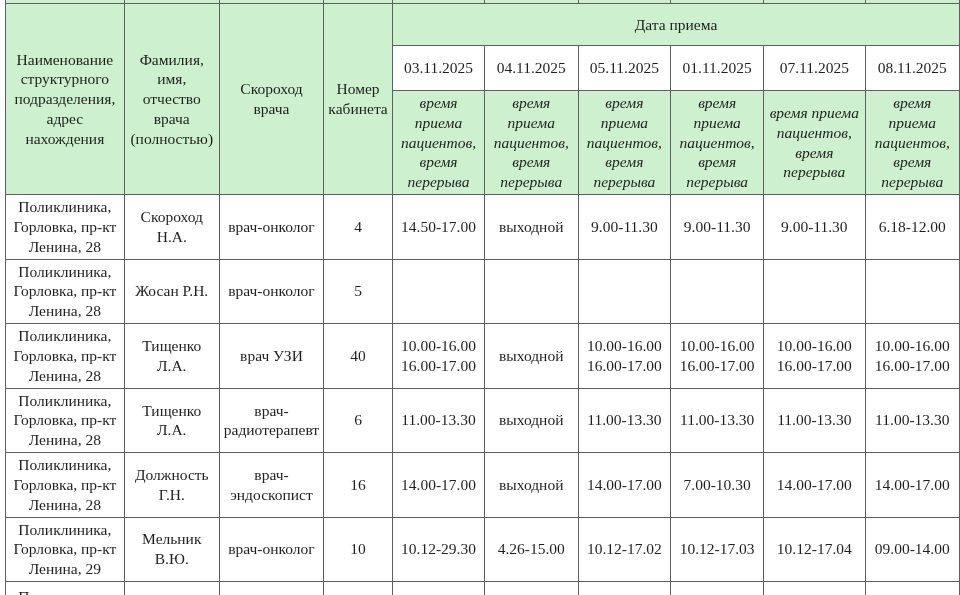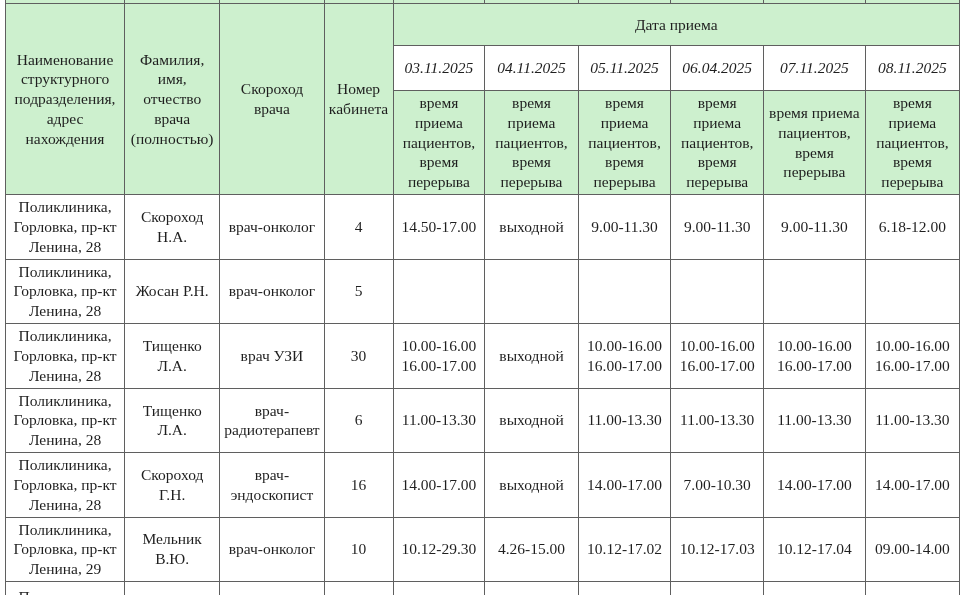--- a/index.html
+++ b/index.html
@@ -29,22 +29,22 @@
     line-height:1.28;
     overflow-wrap:break-word;
     word-wrap:break-word;
   }
   
   tr.partial td{
     height:3px;padding:0;border-top:none;background:var(--hbg);
   }
   .g{background:var(--hbg);}
   tr.r-group{height:42px;}
-  tr.r-dates{height:45px;font-style:italic;}
-  tr.r-times{height:86px;}
+  tr.r-dates{height:45px;}
+  tr.r-times{height:86px;font-style:italic;}
   tr.r-data{height:60px;}
   tr.r-last{height:70px;}
   td.timenote{font-size:14.5px;line-height:1.45;}
   td.sched-cell{white-space:pre-line;}
   td.al{text-align:left;padding-left:5px;}
   td.dept{line-height:1.3;}
 </style>
 </head>
 <body>
 
@@ -81,21 +81,21 @@
     <td class="g" rowspan="3">Фамилия, имя, отчество врача (полностью)</td>
     <td class="g" rowspan="3">Скороход врача</td>
     <td class="g" rowspan="3">Номер кабинета</td>
     <td class="g" colspan="6">Дата приема</td>
   </tr>
 
   <tr class="r-dates">
     <td>03.11.2025</td>
     <td>04.11.2025</td>
     <td>05.11.2025</td>
-    <td>06.04.2025</td>
+    <td>01.11.2025</td>
     <td>07.11.2025</td>
     <td>08.11.2025</td>
   </tr>
 
   <tr class="r-times">
     <td class="g timenote">время приема пациентов, время перерыва</td>
     <td class="g timenote">время приема пациентов, время перерыва</td>
     <td class="g timenote">время приема пациентов, время перерыва</td>
     <td class="g timenote">время приема пациентов, время перерыва</td>
     <td class="g timenote">время приема пациентов, время перерыва</td>
@@ -125,21 +125,21 @@
     <td class="sched-cell"></td>
     <td class="sched-cell"></td>
     <td class="sched-cell"></td>
     <td class="sched-cell"></td>
   </tr>
 
   <tr class="r-data">
     <td class="dept">Поликлиника, Горловка, пр-кт Ленина, 28</td>
     <td>Тищенко Л.А.</td>
     <td>врач УЗИ</td>
-    <td>30</td>
+    <td>40</td>
     <td class="sched-cell al">10.00-16.00
 16.00-17.00</td>
     <td class="sched-cell">выходной</td>
     <td class="sched-cell al">10.00-16.00
 16.00-17.00</td>
     <td class="sched-cell al">10.00-16.00
 16.00-17.00</td>
     <td class="sched-cell al">10.00-16.00
 16.00-17.00</td>
     <td class="sched-cell al">10.00-16.00
@@ -154,21 +154,21 @@
     <td class="sched-cell al">11.00-13.30</td>
     <td class="sched-cell">выходной</td>
     <td class="sched-cell al">11.00-13.30</td>
     <td class="sched-cell al">11.00-13.30</td>
     <td class="sched-cell al">11.00-13.30</td>
     <td class="sched-cell al">11.00-13.30</td>
   </tr>
 
   <tr class="r-data">
     <td class="dept">Поликлиника, Горловка, пр-кт Ленина, 28</td>
-    <td>Скороход Г.Н.</td>
+    <td>Должность Г.Н.</td>
     <td>врач-эндоскопист</td>
     <td>16</td>
     <td class="sched-cell al">14.00-17.00</td>
     <td class="sched-cell">выходной</td>
     <td class="sched-cell al">14.00-17.00</td>
     <td class="sched-cell al">7.00-10.30</td>
     <td class="sched-cell al">14.00-17.00</td>
     <td class="sched-cell al">14.00-17.00</td>
   </tr>
 

